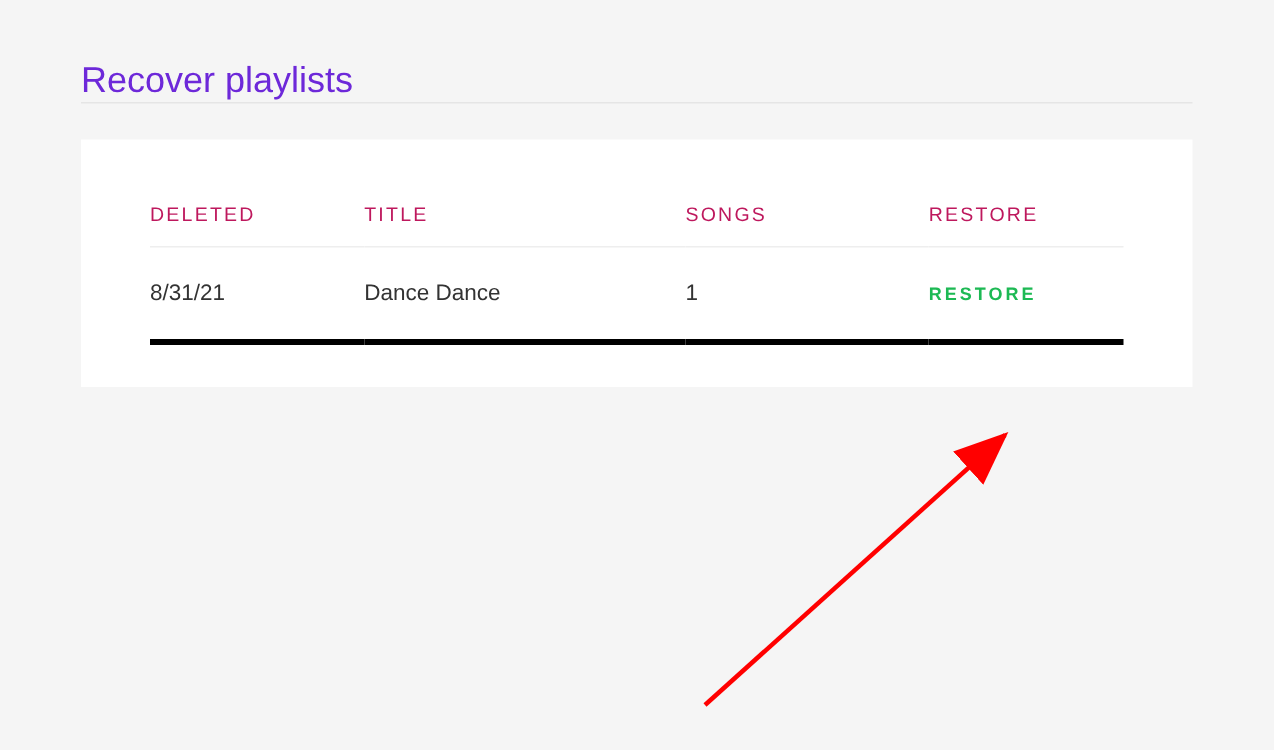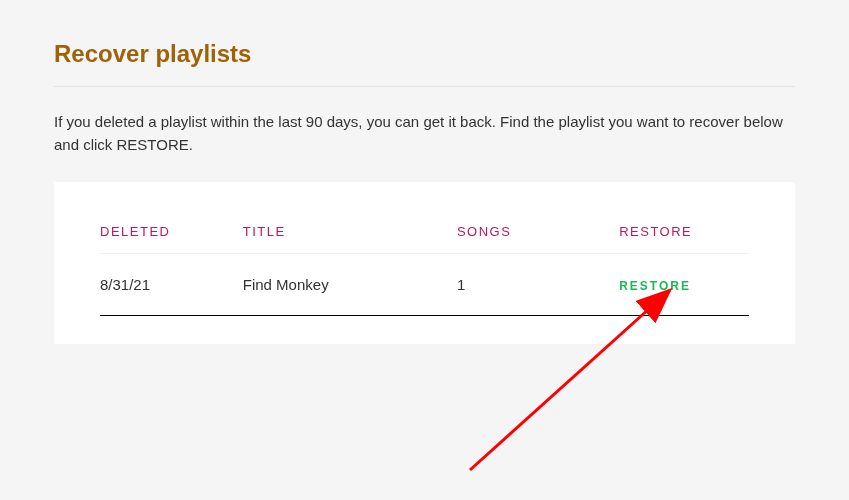--- a/index.html
+++ b/index.html
@@ -12,24 +12,23 @@
       background: #f5f5f5;
       width: 849px;
       height: 500px;
       overflow: hidden;
       position: relative;
     }
     .container {
       padding: 40px 54px;
     }
     .page-title {
-      color: #a16207;
+      color: #6d28d9;
       font-size: 24px;
-      font-weight: 700;
-      margin-bottom: 18px;
+      font-weight: 400;
     }
     .divider {
       border: none;
       border-top: 1px solid #e5e5e5;
       margin-bottom: 24px;
     }
     .description {
       color: #333;
       font-size: 15px;
       line-height: 1.5;
@@ -49,21 +48,21 @@
       font-size: 13px;
       font-weight: 500;
       letter-spacing: 1.5px;
       padding: 14px 0;
       border-bottom: 1px solid #eee;
     }
     .table td {
       padding: 22px 0;
       color: #333;
       font-size: 15px;
-      border-bottom: 1px solid #000000;
+      border-bottom: 4px solid #000000;
     }
     .col-deleted { width: 22%; }
     .col-title { width: 33%; }
     .col-songs { width: 25%; }
     .col-restore { width: 20%; text-align: left; }
     .restore-btn {
       background: none;
       border: none;
       color: #1db954;
       font-size: 12px;
@@ -79,36 +78,35 @@
       left: 440px;
       pointer-events: none;
     }
   </style>
 </head>
 <body>
 
 <div class="container">
   <h1 class="page-title">Recover playlists</h1>
   <hr class="divider">
-  <p class="description">If you deleted a playlist within the last 90 days, you can get it back. Find the playlist you want to recover below and click RESTORE.</p>
 
   <div class="card">
     <table class="table">
       <thead>
         <tr>
           <th class="col-deleted">DELETED</th>
           <th class="col-title">TITLE</th>
           <th class="col-songs">SONGS</th>
           <th class="col-restore">RESTORE</th>
         </tr>
       </thead>
       <tbody>
         <tr>
           <td>8/31/21</td>
-          <td>Find Monkey</td>
+          <td>Dance Dance</td>
           <td>1</td>
           <td class="col-restore">
             <button class="restore-btn">RESTORE</button>
           </td>
         </tr>
       </tbody>
     </table>
   </div>
 </div>
 

